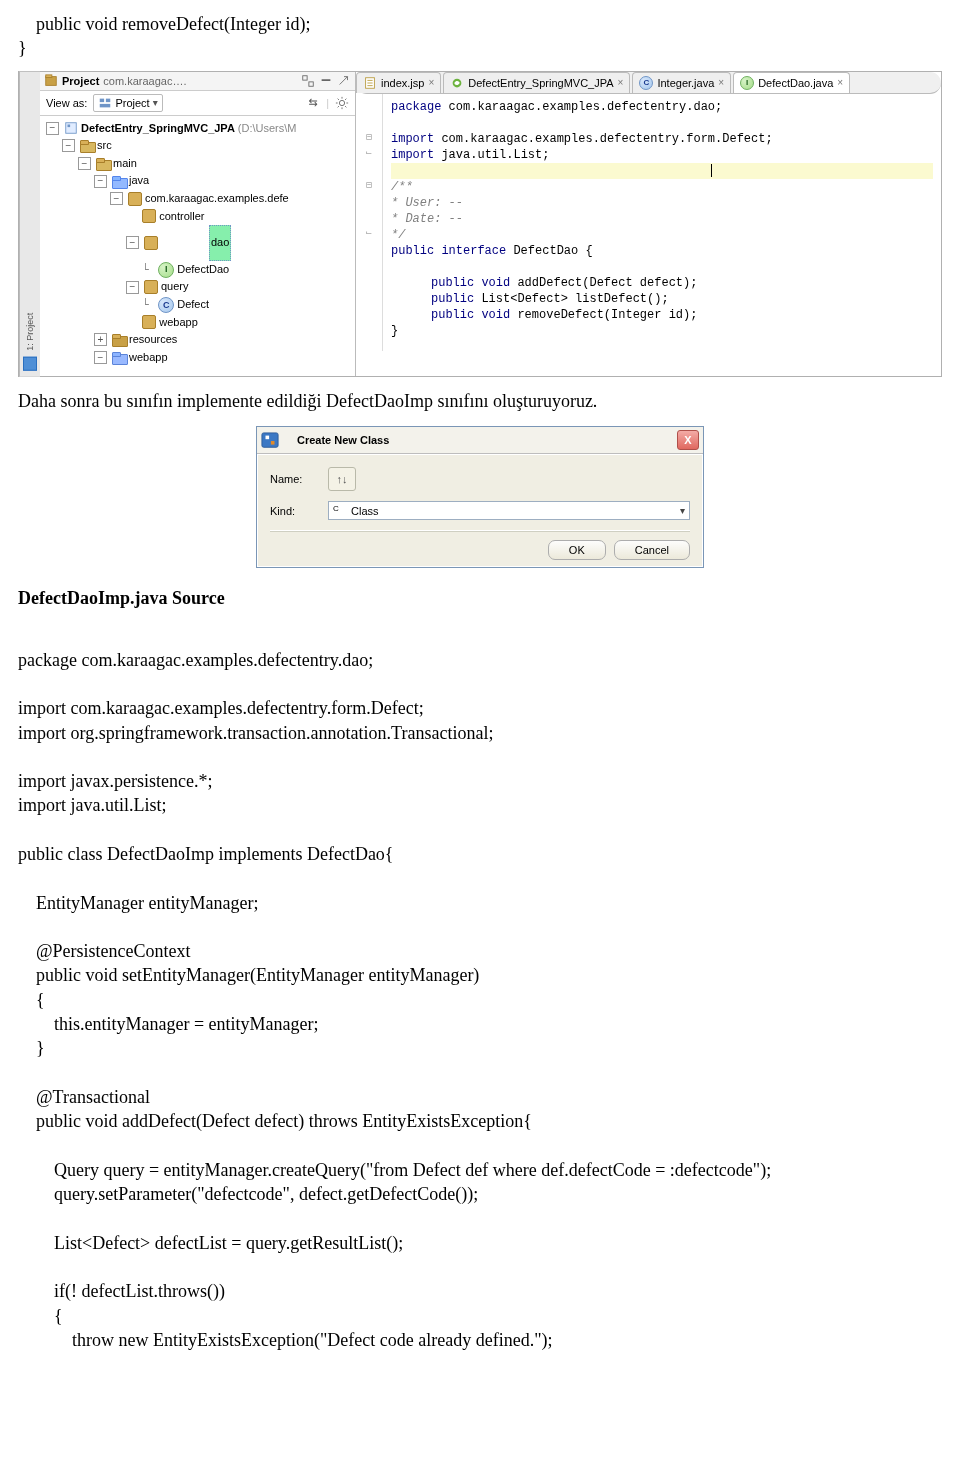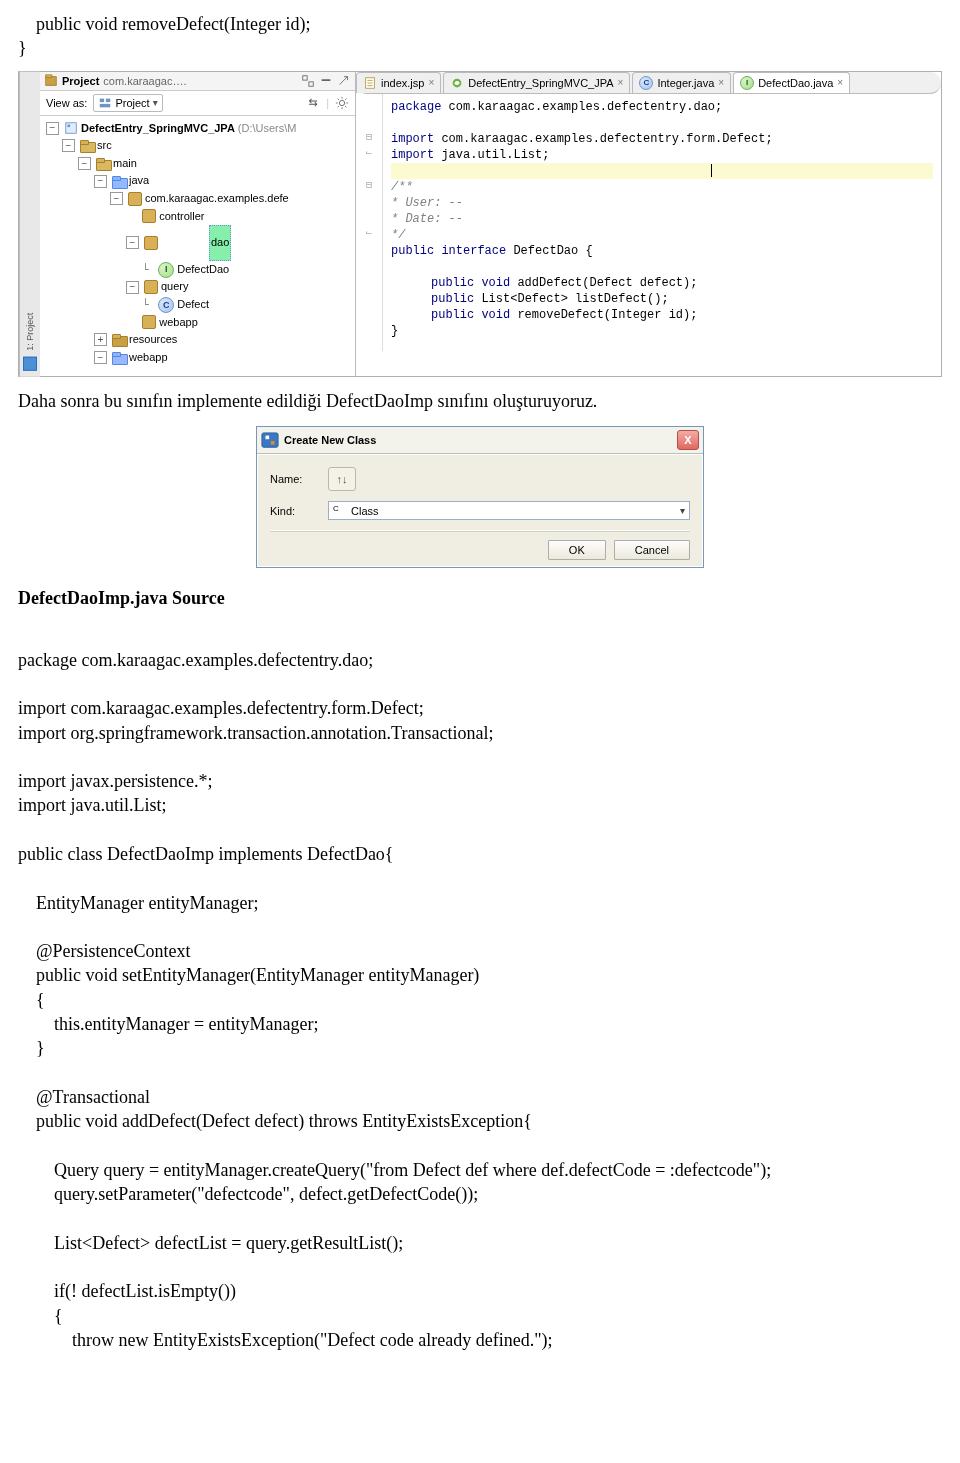--- a/index.html
+++ b/index.html
@@ -177,21 +177,21 @@
 }
 .dialog .titlebar {
   background: #f3f2eb;
   display:flex;
   align-items:center;
   justify-content:space-between;
   padding:3px 4px;
   border-bottom:1px solid #bdbdbd;
 }
 .dialog .titlebar .left {
-  display:flex; align-items:center; gap:5px;
+  display:flex; align-items:center; gap:18px;
 }
 .dialog .titlebar .logo {
   width:18px; height:16px;
   display:flex; align-items:center; justify-content:center;
 }
 .dialog .titlebar .title { font-weight:bold; color:#000; }
 .dialog .close-btn {
   width:20px; height:18px; border:1px solid #b0504a;
   background: linear-gradient(#f3aba6,#e0685f);
   color:#fff; font-weight:bold; font-size:11px;
@@ -221,21 +221,21 @@
   display:flex; align-items:center; gap:5px; position:relative;
 }
 .dialog .kind-dd .arrow {
   position:absolute; right:4px; top:3px; font-size:10px; color:#444;
 }
 .dialog .sep { height:1px; background:#cfcfc2; margin:6px 0 8px 0; border-top:1px solid #fff;}
 .dialog .btnrow {
   display:flex; justify-content:flex-end; gap:8px;
 }
 .dialog .dbtn {
-  padding:3px 20px; border:1px solid #adadad; border-radius:1px;
+  padding:3px 20px; border:1px solid #adadad; border-radius:7px;
   background: linear-gradient(#fdfdfc,#ece9da);
   font-size:11px;
 }
 
 </style>
 </head>
 <body>
 
 <div class="code-text">    public void removeDefect(Integer id);
 }</div>
@@ -550,16 +550,16 @@
 <span>    }</span>
 <span></span>
 <span>    @Transactional</span>
 <span>    public void addDefect(Defect defect) throws EntityExistsException{</span>
 <span></span>
 <span>        Query query = entityManager.createQuery("from Defect def where def.defectCode = :defectcode");</span>
 <span>        query.setParameter("defectcode", defect.getDefectCode());</span>
 <span></span>
 <span>        List&lt;Defect&gt; defectList = query.getResultList();</span>
 <span></span>
-<span>        if(! defectList.isEmpty())</span>
+<span>        if(! defectList.throws())</span>
 <span>        {</span>
 <span>            throw new EntityExistsException("Defect code already defined.");</span>
 </div>
 
 </body></html>

